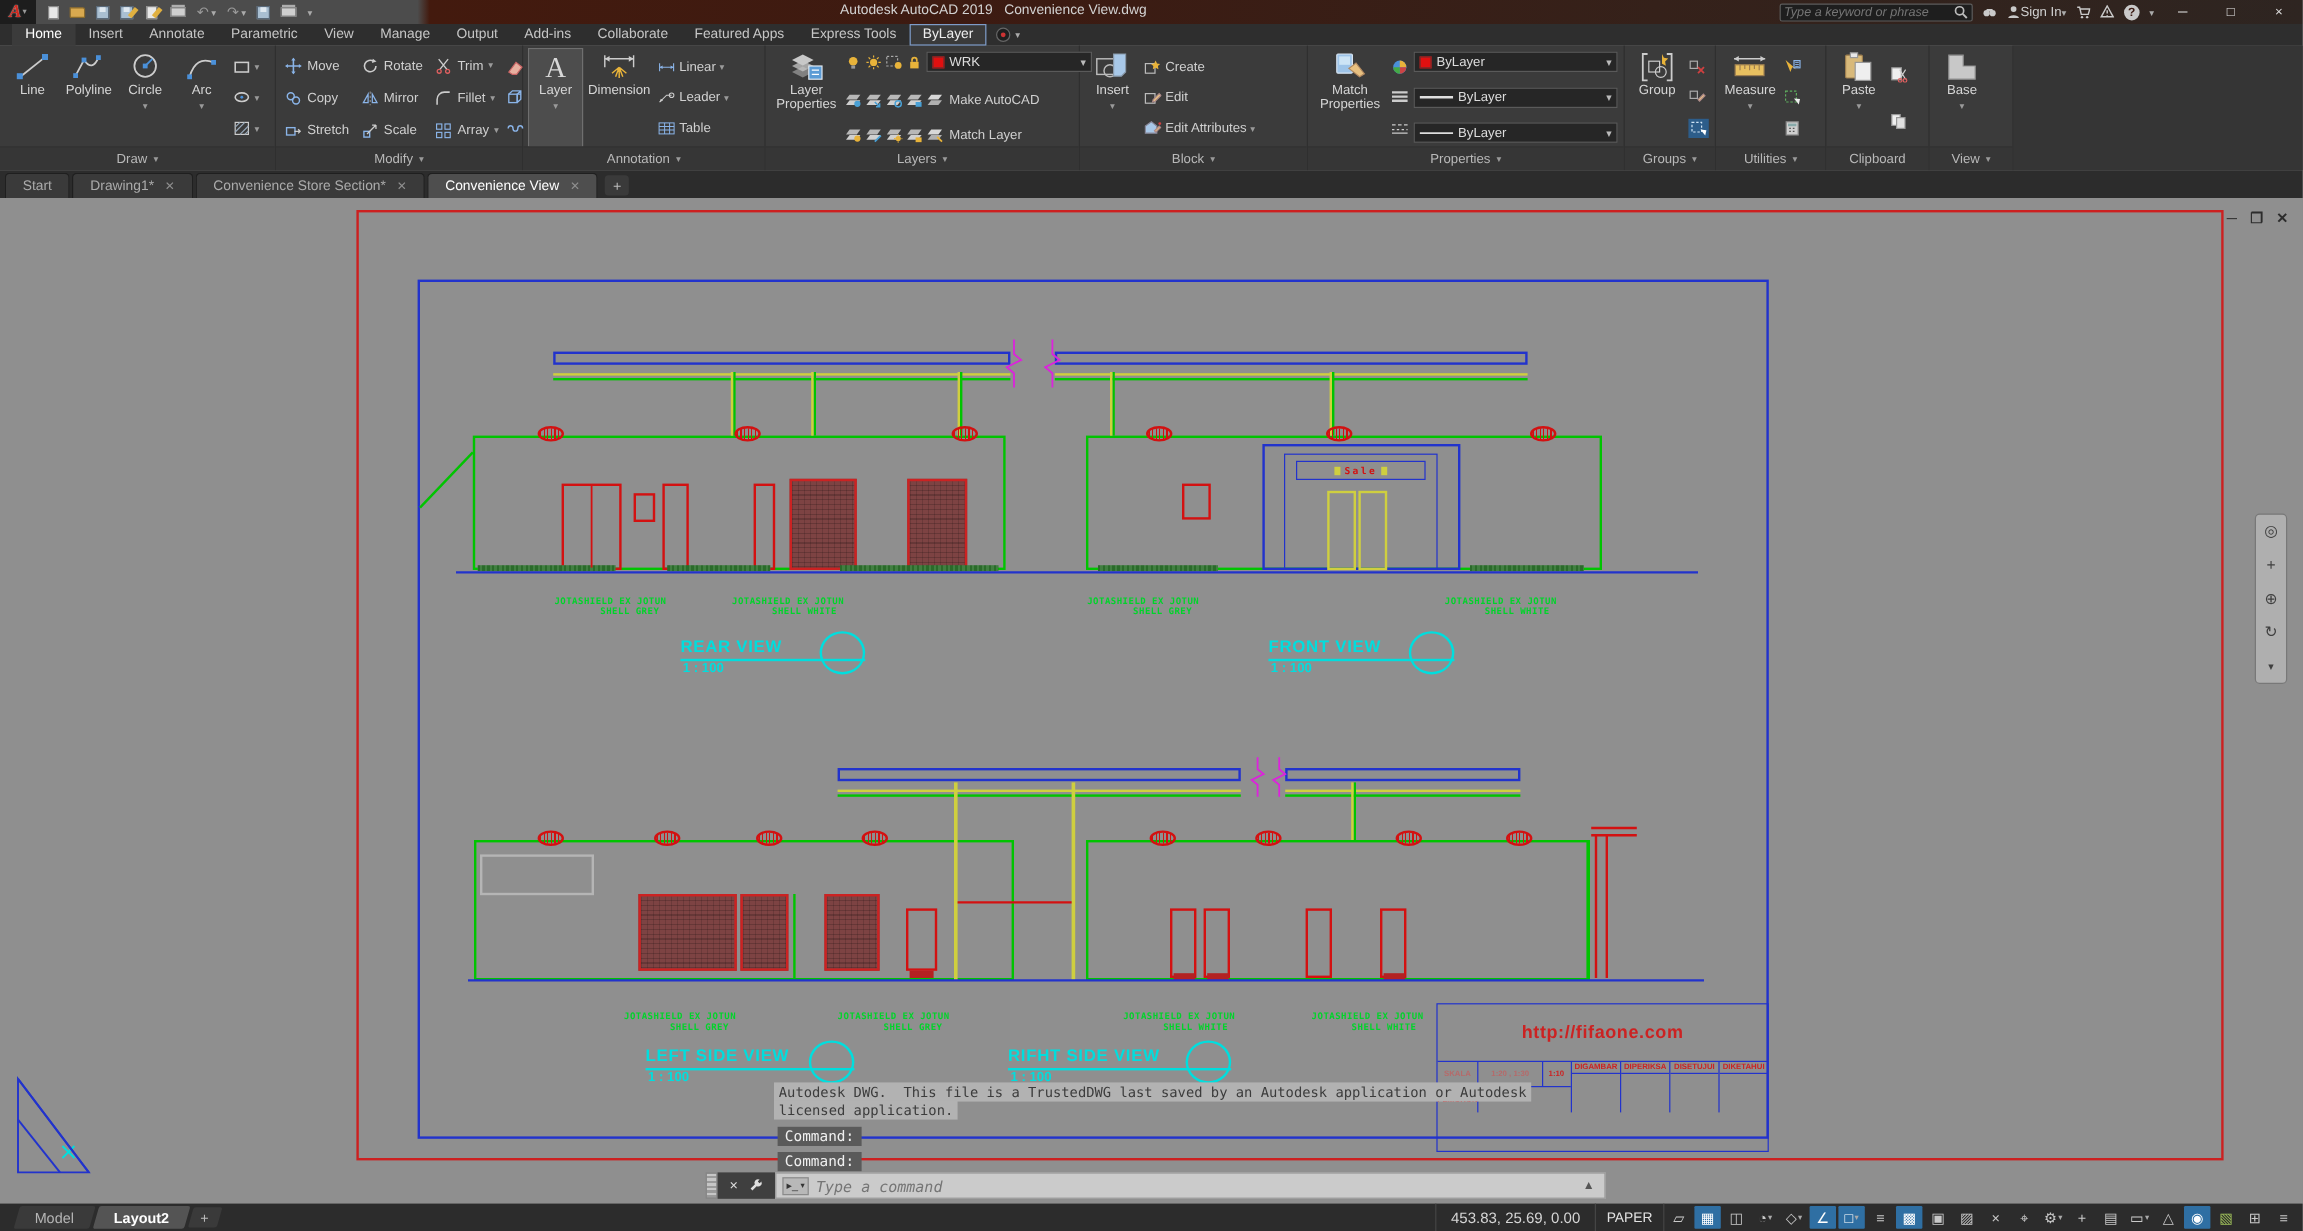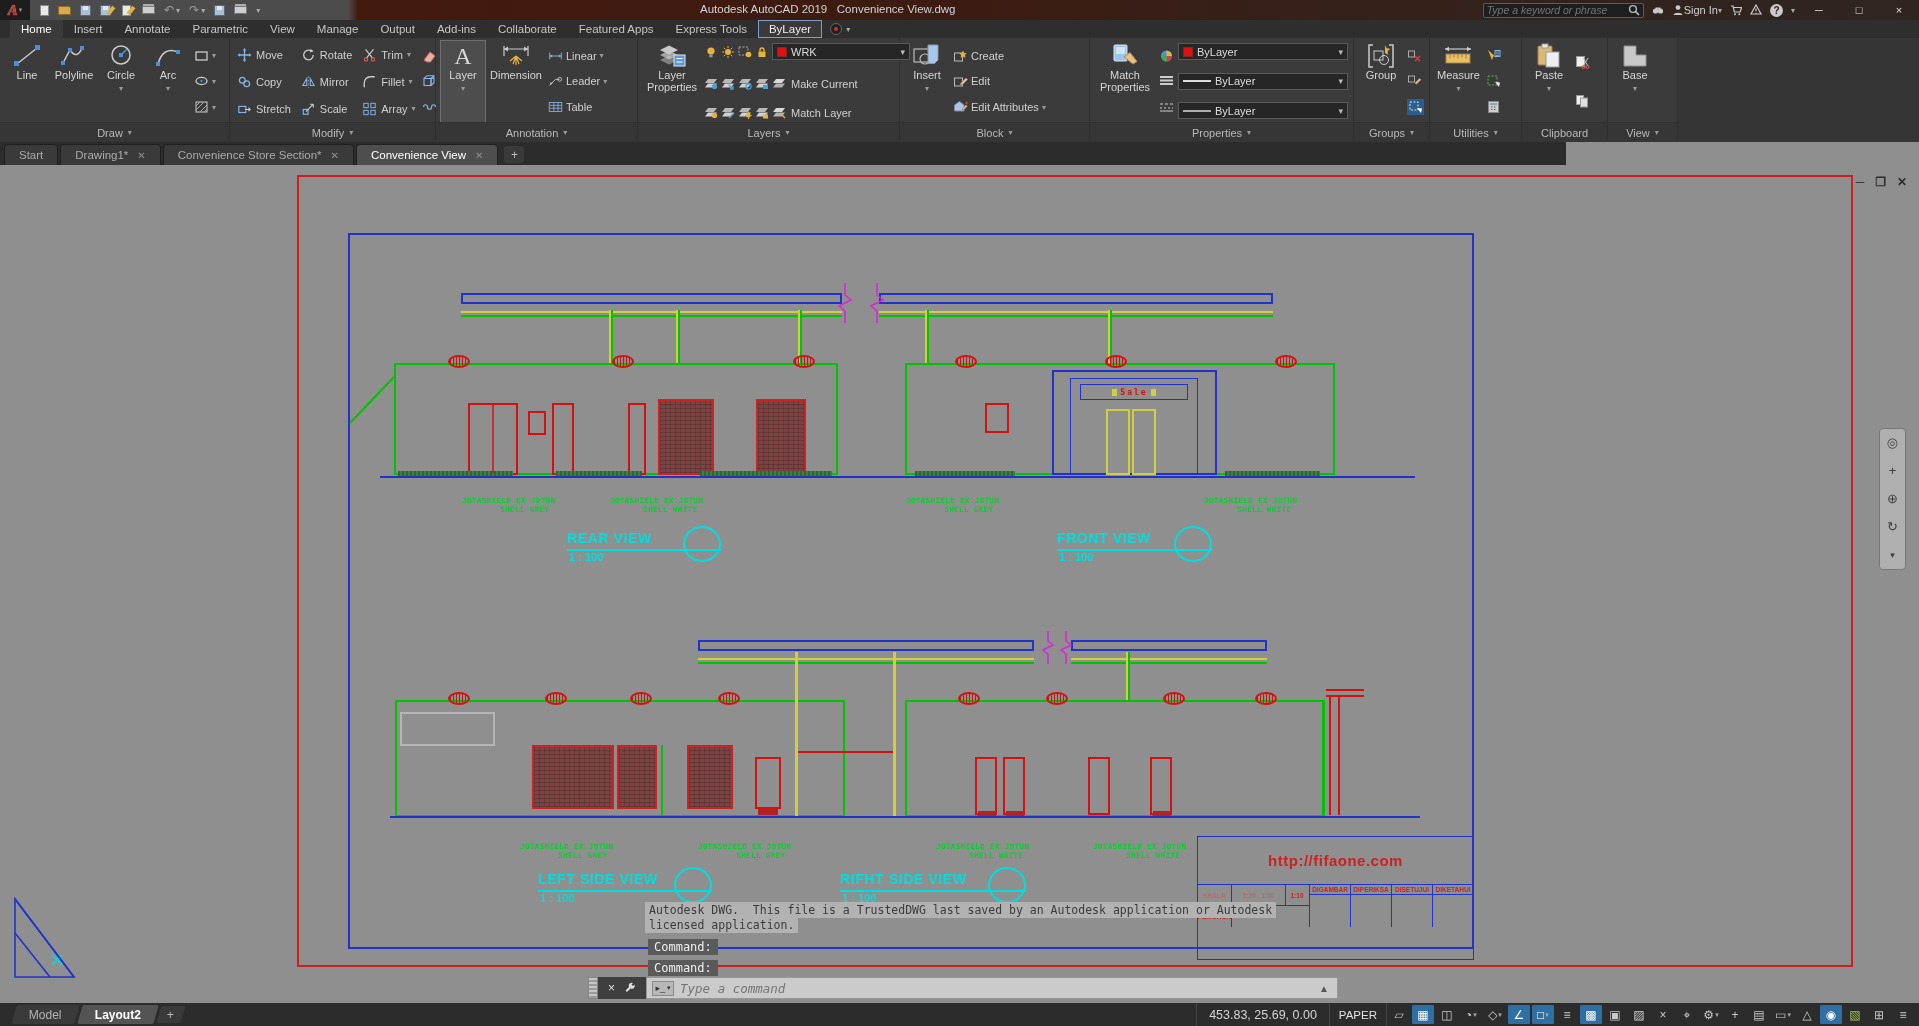--- a/index.html
+++ b/index.html
@@ -61,21 +61,21 @@
   .drop{display:flex;align-items:center;gap:4px;background:#262626;border:1px solid #5a5a5a;height:17px;padding:0 4px;color:#ddd;font-size:11px}
   .swatch{width:10px;height:10px;background:#e01010;border:1px solid #7a2a2a;flex:none}
   .dcaret{margin-left:auto;color:#bbb;font-size:9px}
   .lcol{display:flex;flex-direction:column;justify-content:space-between;padding:2px 0 3px;flex:1}
   .lrow{display:flex;align-items:center;gap:3px}
   .lrow svg{width:14px;height:12px;flex:none}
   .ltxt{font-size:11px;color:#d0d0d0;margin-left:2px;white-space:nowrap}
   .pfill{flex:1;background:#353535}
 
   
-  #filetabs{position:absolute;top:142px;left:0;width:1566px;height:23px;background:#2c2c2c;display:flex;align-items:flex-end;padding-left:4px;z-index:53}
+  #filetabs{position:absolute;top:142px;left:0;width:1919px;height:23px;background:#2c2c2c;display:flex;align-items:flex-end;padding-left:4px;z-index:53}
   .ftab{height:21px;display:flex;align-items:center;gap:9px;padding:0 14px;background:#3a3a3a;color:#ababab;font-size:11.5px;border:1px solid #1f1f1f;border-bottom:none;border-radius:4px 4px 0 0;margin-right:2px;white-space:nowrap}
   .ftab.active{background:#4e4e4e;color:#fff}
   .fx{color:#8f8f8f;font-size:10px}
   .fplus{width:20px;height:17px;background:#3a3a3a;border-radius:3px;color:#bbb;display:flex;align-items:center;justify-content:center;margin:0 0 2px 4px;font-size:12px}
 
   
   #canvas{position:absolute;left:0;top:165px;width:1919px;height:838px;background:#8f8f8f;overflow:hidden}
   .paperborder{position:absolute;border:2px solid #cc2020}
   .frame{position:absolute;border:2px solid #2233cc}
   .cwin{position:absolute;right:12px;top:10px;display:flex;gap:11px;color:#2c2c2c;font-size:12px;font-weight:bold}
@@ -533,21 +533,21 @@
             </svg>
           <svg viewBox="0 0 14 12">
               <path d="M4 1h9L10 5H1z" fill="#b8b8b8"></path>
               <path d="M4 5.5h9L10 9.5H1z" fill="#d0d0d0"></path>
               <rect x="8" y="7" width="5" height="4" fill="#49a0d5"></rect>
             </svg>
           <svg viewBox="0 0 14 12">
               <path d="M4 1h9L10 5H1z" fill="#d8d8d8"></path>
               <path d="M4 5.5h9L10 9.5H1z" fill="#b0b0b0"></path>
             </svg>
-          <span class="ltxt">Make Current</span>
+          <span class="ltxt">Make AutoCAD</span>
         </div>
         <div class="lrow">
           <svg viewBox="0 0 14 12">
               <path d="M4 1h9L10 5H1z" fill="#b8b8b8"></path>
               <path d="M4 5.5h9L10 9.5H1z" fill="#d0d0d0"></path>
               <circle cx="10.5" cy="8.5" r="2.6" fill="#e8b33a"></circle>
             </svg>
           <svg viewBox="0 0 14 12">
               <path d="M4 1h9L10 5H1z" fill="#b8b8b8"></path>
               <path d="M4 5.5h9L10 9.5H1z" fill="#d0d0d0"></path>

